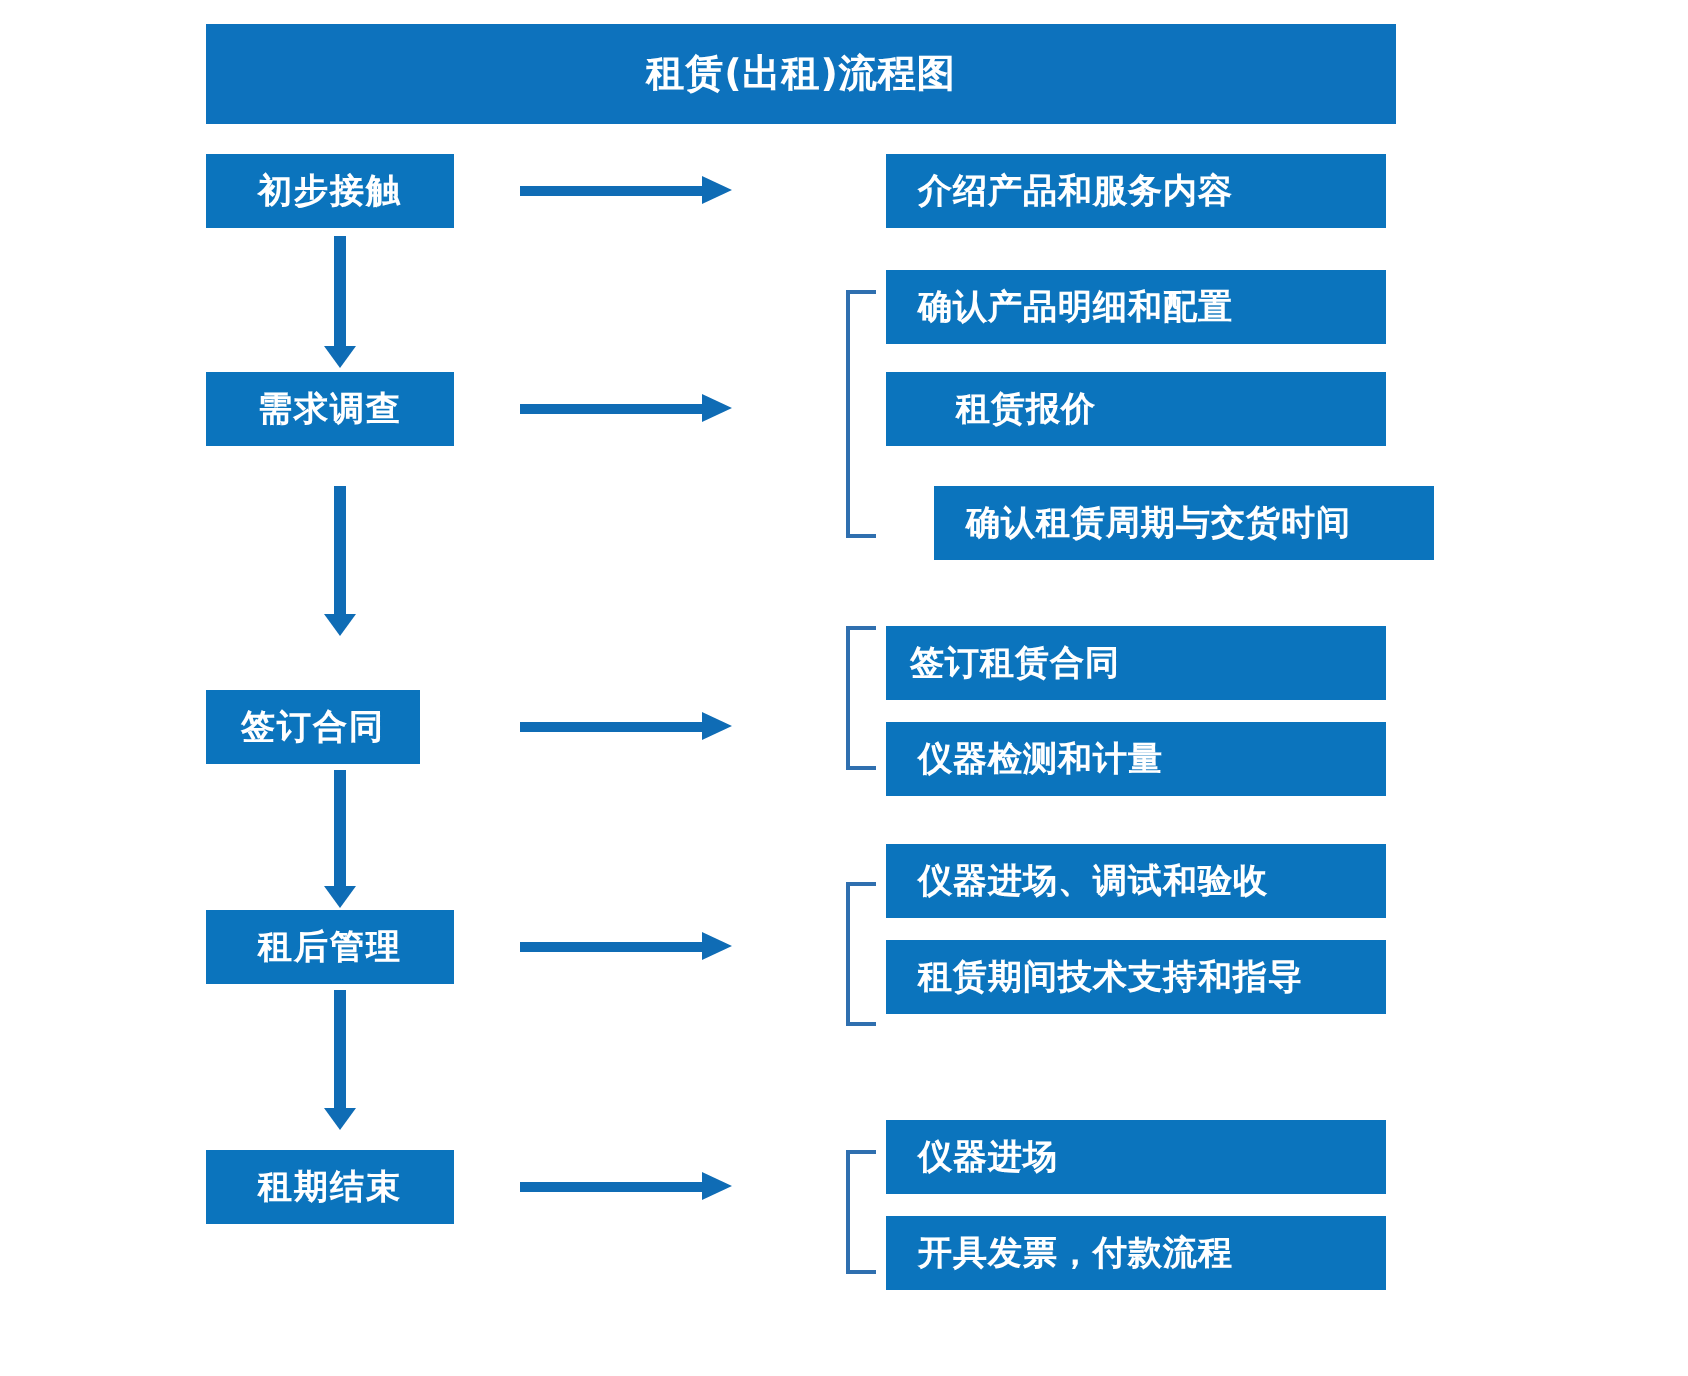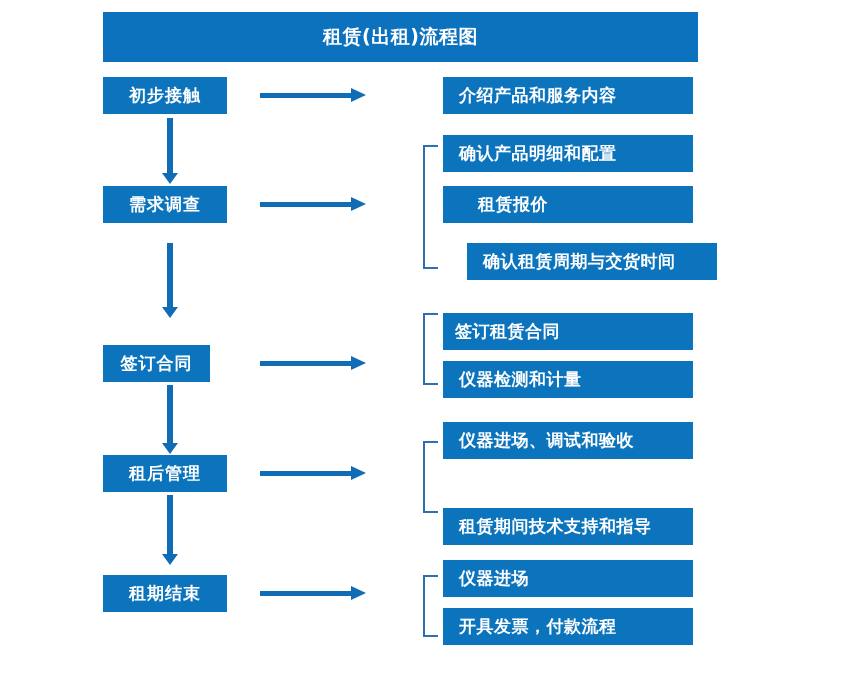--- a/index.html
+++ b/index.html
@@ -192,21 +192,21 @@
   </div>
 
   <div class="arrow-v" style="top:495px; height:70px;">
     <span class="shaft" style="height:59px;"></span>
     <span class="head"></span>
   </div>
 
   <div class="bracket" style="top:441px; height:72px;"></div>
 
   <div class="box box-right" style="top:422px;">仪器进场、调试和验收</div>
-  <div class="box box-right" style="top:508px;">租赁期间技术支持和指导</div>
+  <div class="box box-right" style="top:470px;">租赁期间技术支持和指导</div>
 
   <div class="box box-left" style="top:575px;">租期结束</div>
 
   <div class="arrow-h" style="top:586px;">
     <span class="shaft"></span>
     <span class="head"></span>
   </div>
 
   <div class="bracket" style="top:575px; height:62px;"></div>
 

